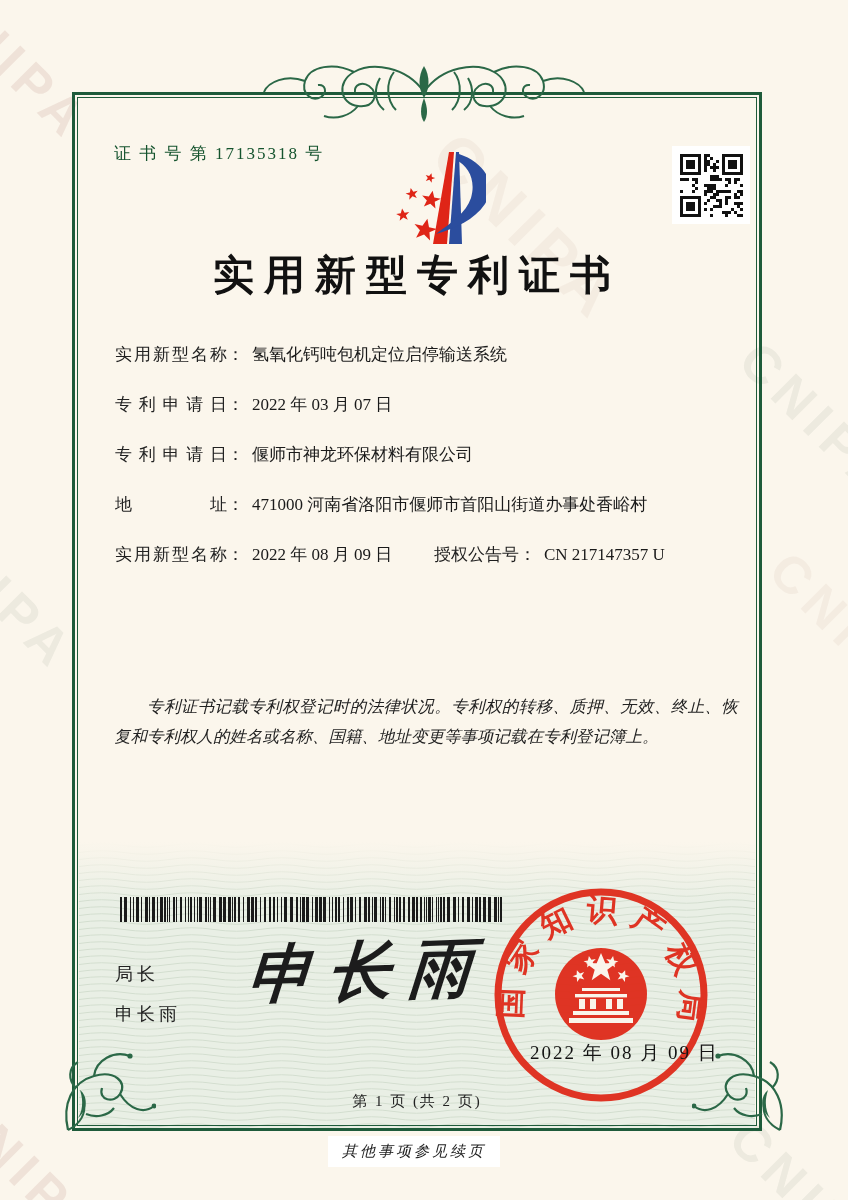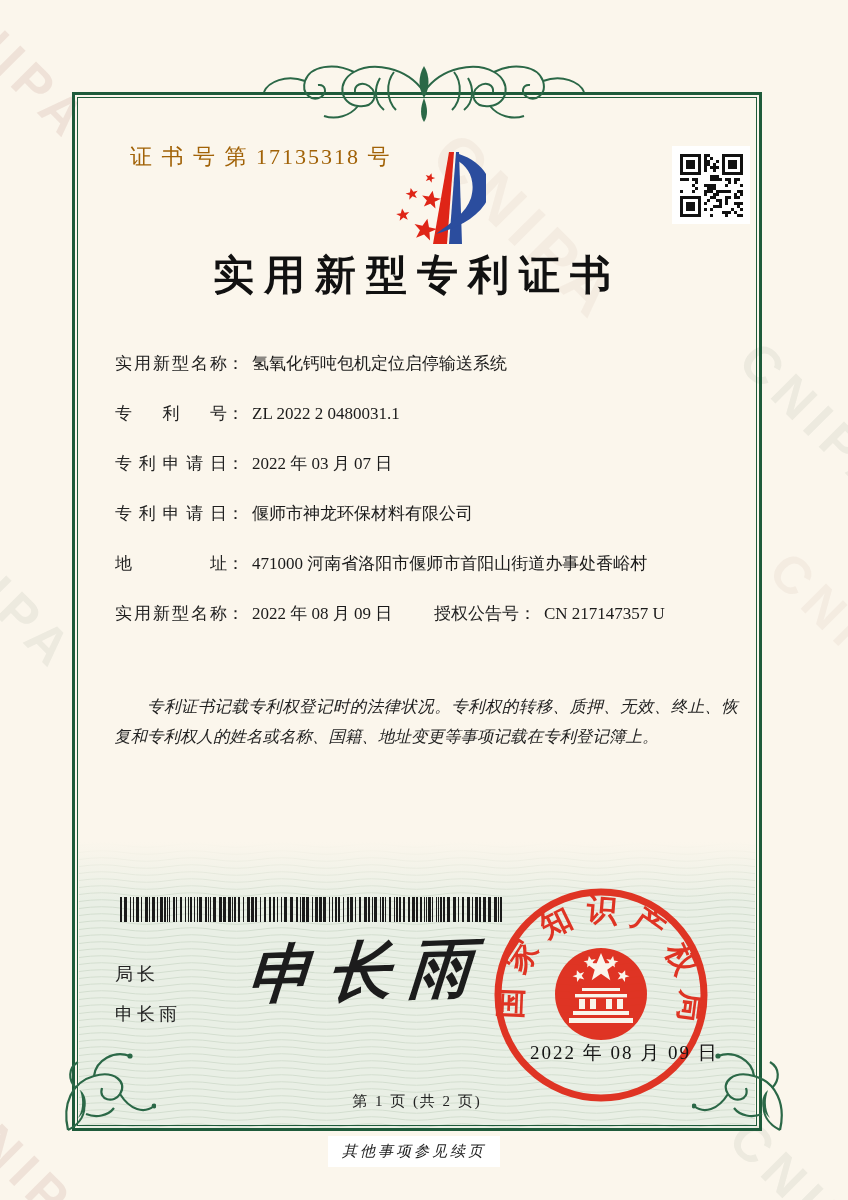--- a/index.html
+++ b/index.html
@@ -30,29 +30,29 @@
   
   .guilloche{
     position:absolute;left:79px;top:842px;width:676px;height:286px;
     background:#e9efe5;overflow:hidden;
   }
   .guilloche .fade{
     position:absolute;left:0;top:0;width:100%;height:60px;
     background:linear-gradient(#fbf6ec,rgba(251,246,236,0));
   }
   .cert-no{
-    position:absolute;left:114px;top:142px;font-size:22px;letter-spacing:2px;color:#a16207;margin-left:16px;
+    position:absolute;left:114px;top:142px;font-size:17px;letter-spacing:2px;color:#14532d;
   }
   .qr-wrap{position:absolute;left:672px;top:146px;width:78px;height:78px;background:#fff;
     display:flex;align-items:center;justify-content:center;}
   .title{
     position:absolute;left:72px;top:248px;width:690px;text-align:center;
     font-size:41px;font-weight:700;letter-spacing:10px;color:#111;
   }
-  .fields{position:absolute;left:115px;top:352px;width:624px;font-size:17px;}
+  .fields{position:absolute;left:115px;top:343px;width:624px;font-size:17px;}
   .frow{position:relative;height:26px;margin-bottom:24px;white-space:nowrap;}
   .flabel{
     display:inline-block;width:112px;vertical-align:top;
     text-align:justify;text-align-last:justify;text-justify:inter-character;color:#222;
   }
   .fcolon{display:inline-block;margin-right:8px;color:#222;}
   .fvalue{color:#1a1a1a;}
   .grant-no{position:absolute;left:319px;top:0;white-space:nowrap;}
   .paras{
     position:absolute;left:114px;top:692px;width:624px;
@@ -283,23 +283,20 @@
   <path d="M97,18 C122,26 136,48 123,68 C112,84 94,92 74,98 C90,86 104,77 109,62 C114,45 107,30 94,24 Z" fill="#2b4d9e"></path>
 </svg>
 
 <div class="title">实用新型专利证书</div>
 
 <div class="fields">
   <div class="frow">
     <span class="flabel">实用新型名称</span><span class="fcolon">：</span><span class="fvalue">氢氧化钙吨包机定位启停输送系统</span>
   </div>
   <div class="frow">
-    <span class="flabel">专利号</span><span class="fcolon">：</span><span class="fvalue">ZL 2022 2 0480031.1</span>
-  </div>
-  <div class="frow">
     <span class="flabel">专利申请日</span><span class="fcolon">：</span><span class="fvalue">2022 年 03 月 07 日</span>
   </div>
   <div class="frow">
     <span class="flabel">专利申请日</span><span class="fcolon">：</span><span class="fvalue">偃师市神龙环保材料有限公司</span>
   </div>
   <div class="frow">
     <span class="flabel">地址</span><span class="fcolon">：</span><span class="fvalue">471000 河南省洛阳市偃师市首阳山街道办事处香峪村</span>
   </div>
   <div class="frow">
     <span class="flabel">实用新型名称</span><span class="fcolon">：</span><span class="fvalue">2022 年 08 月 09 日</span>

